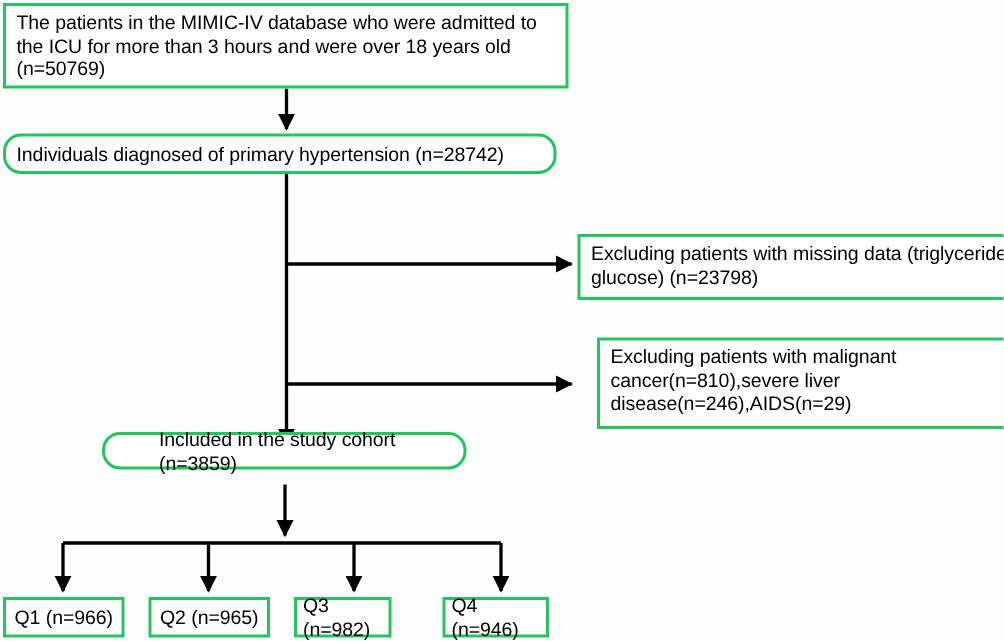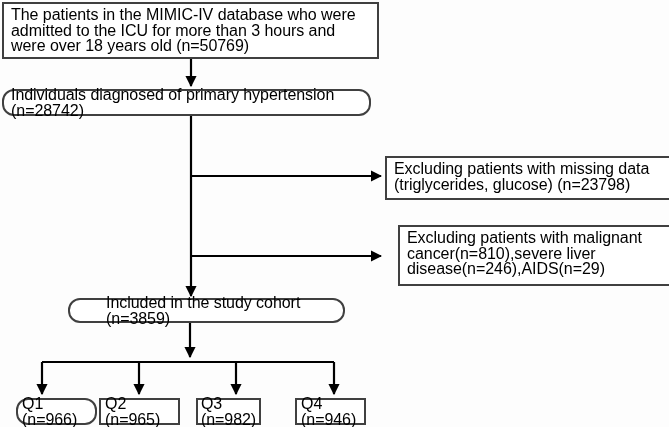--- a/index.html
+++ b/index.html
@@ -21,57 +21,57 @@
   .svg-layer {
     position: absolute;
     left: 0;
     top: 0;
     width: 669px;
     height: 427px;
   }
   .node {
     position: absolute;
     box-sizing: border-box;
-    border: 2px solid #404040;
+    border: 2px solid #22c55e;
     background: #ffffff;
     color: #000000;
-    font-size: 16px;
+    font-size: 13px;
     line-height: 15.6px;
     padding: 3px 6px 3px 7px;
     letter-spacing: -0.05px;
   }
   .node.center {
     display: flex;
     align-items: center;
   }
   .node.mid-line {
     padding-top: 0;
     padding-bottom: 0;
     border-radius: 12px;
   }
 
   
   #box-source   { left: 2px;   top: 2px;   width: 377px; height: 57px; }
   #box-hyper    { left: 2px;   top: 89px;  width: 369px; height: 27px; }
-  #box-cohort   { left: 68px;  top: 298px; width: 277px; height: 25px; padding-left: 36px; }
+  #box-cohort   { left: 68px;  top: 288px; width: 243px; height: 25px; padding-left: 36px; }
 
   
   #box-excl-1   { left: 385px; top: 156px; width: 312px; height: 44px; }
   #box-excl-2   { left: 398px; top: 225px; width: 280px; height: 61px; }
 
   
   .quartile {
     top: 398px;
     height: 27px;
     display: flex;
     align-items: center;
     justify-content: center;
     padding: 0 4px;
   }
-  #box-q1 { left: 16px;   width: 81px; border-radius: 12px; }
+  #box-q1 { left: 2px;   width: 81px; }
   #box-q2 { left: 99px;  width: 81px; }
   #box-q3 { left: 196px; width: 65px; }
   #box-q4 { left: 295px; width: 71px; }
 </style>
 </head>
 <body>
 
 <div id="flow">
 
   <svg class="svg-layer" viewBox="0 0 669 427" xmlns="http://www.w3.org/2000/svg">

